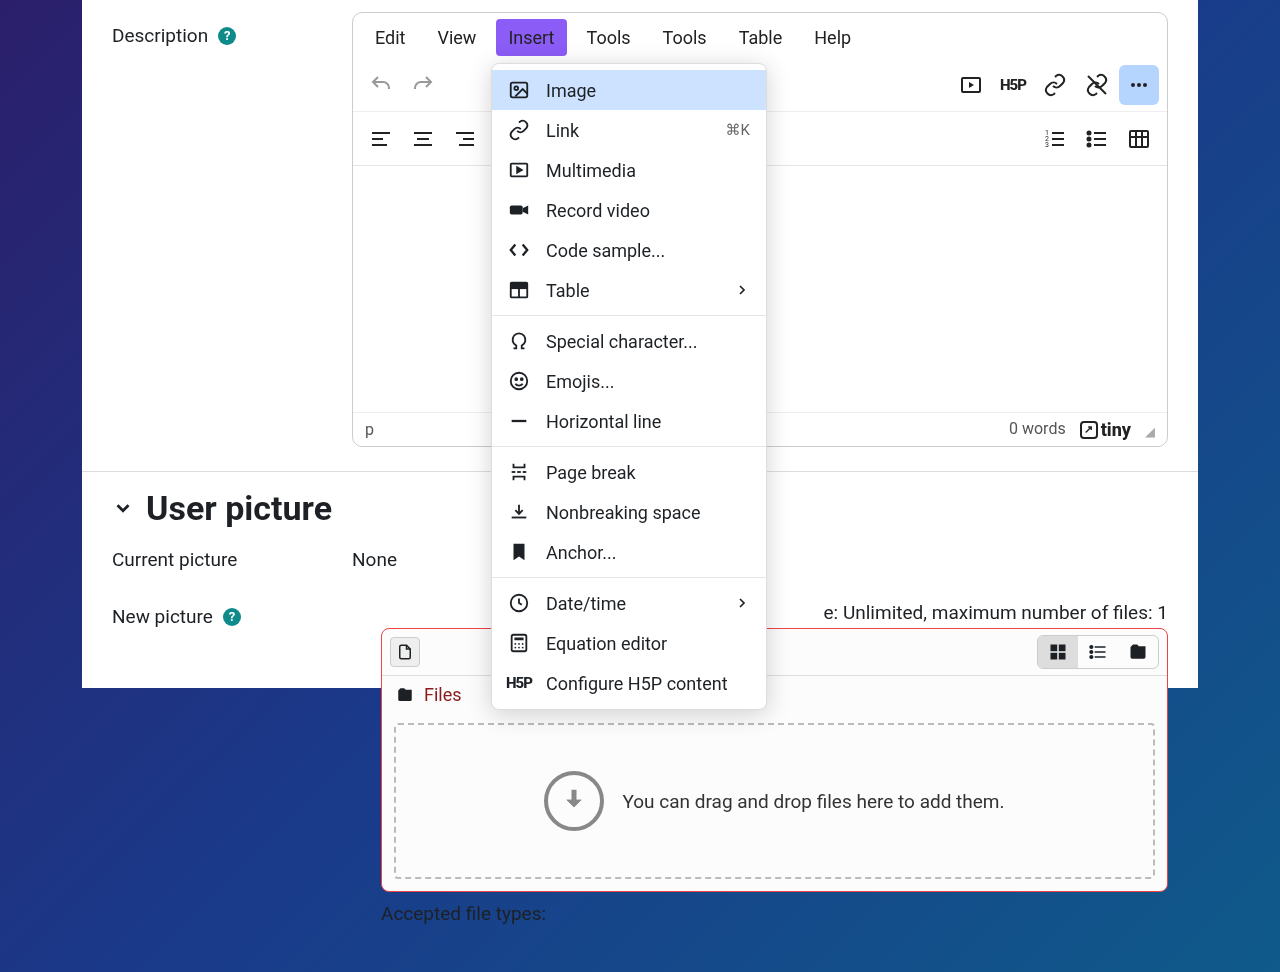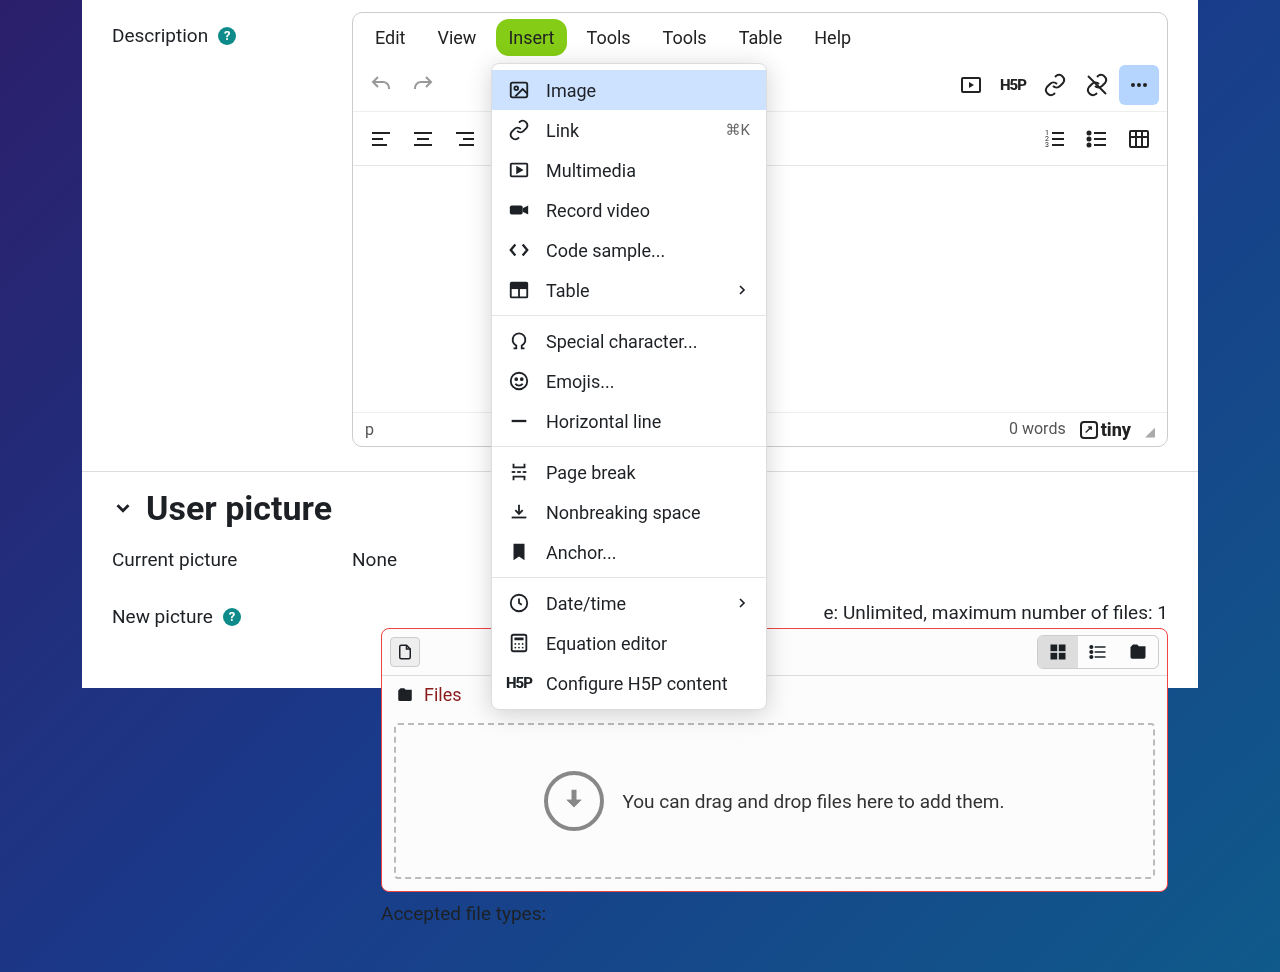--- a/index.html
+++ b/index.html
@@ -63,22 +63,21 @@
     border-bottom: none;
   }
   .menu-item {
     padding: 8px 12px;
     font-size: 18px;
     color: #222;
     cursor: pointer;
     border-radius: 4px;
   }
   .menu-item.active {
-    background: #84cc16;
-    border-radius: 13px;
+    background: #8b5cf6;
   }
   .editor-toolbar {
     display: flex;
     align-items: center;
     gap: 2px;
     padding: 4px 8px;
     border-bottom: 1px solid #eee;
     height: 54px;
   }
   .tb-btn {

